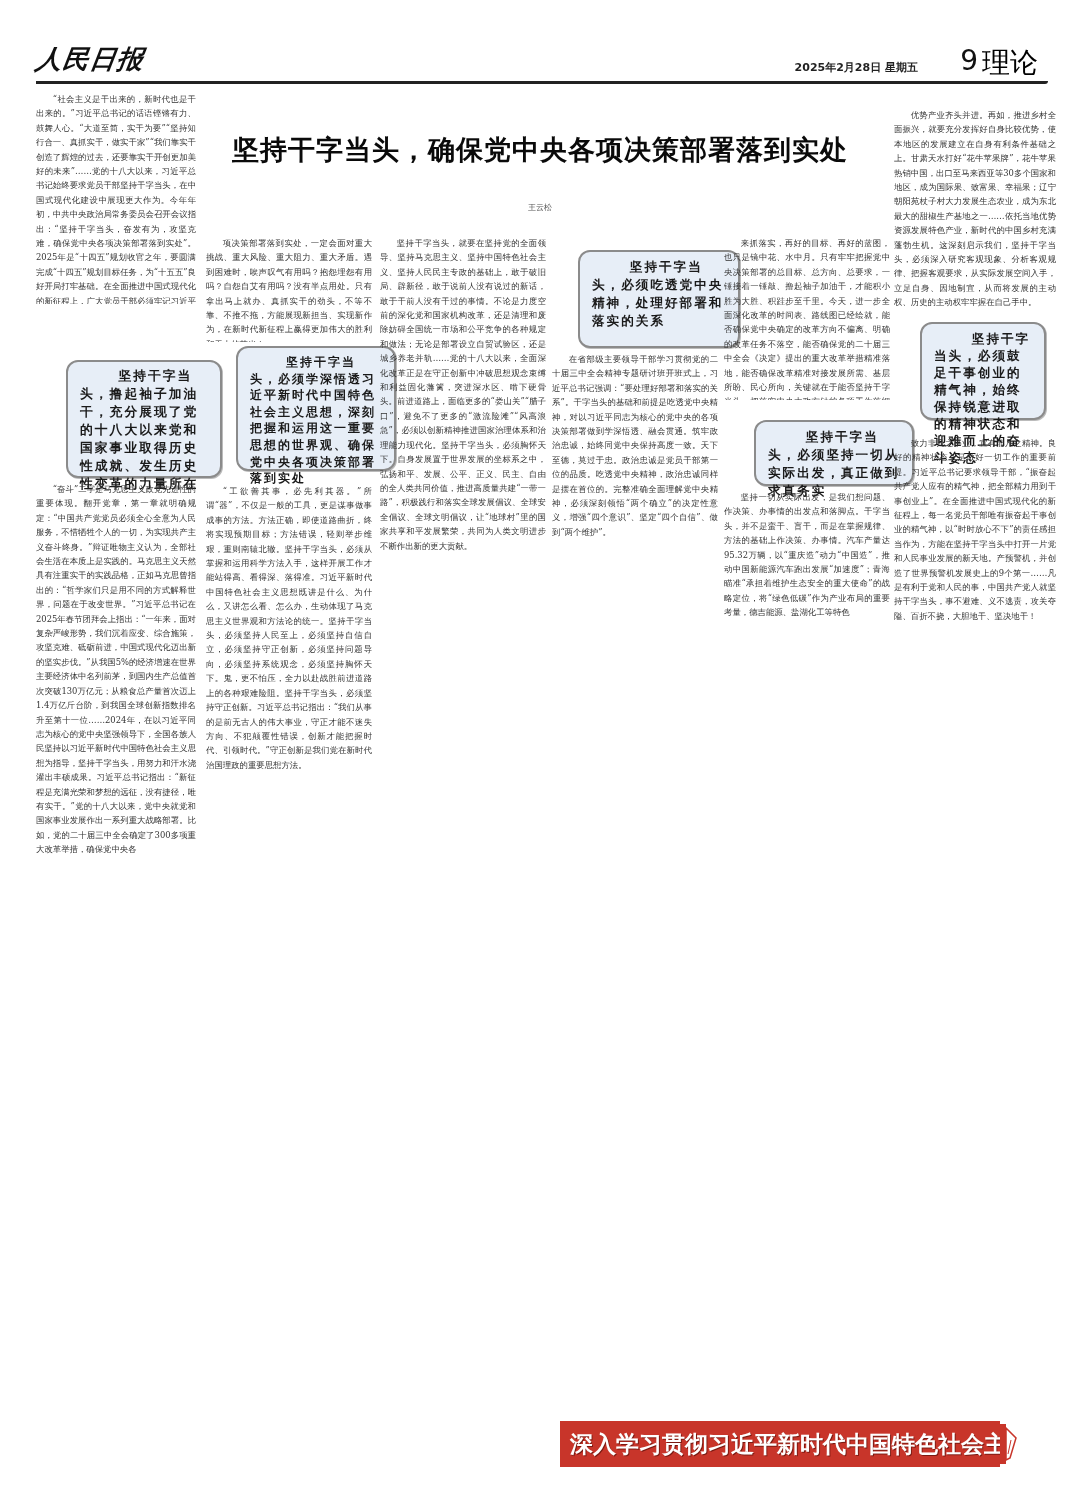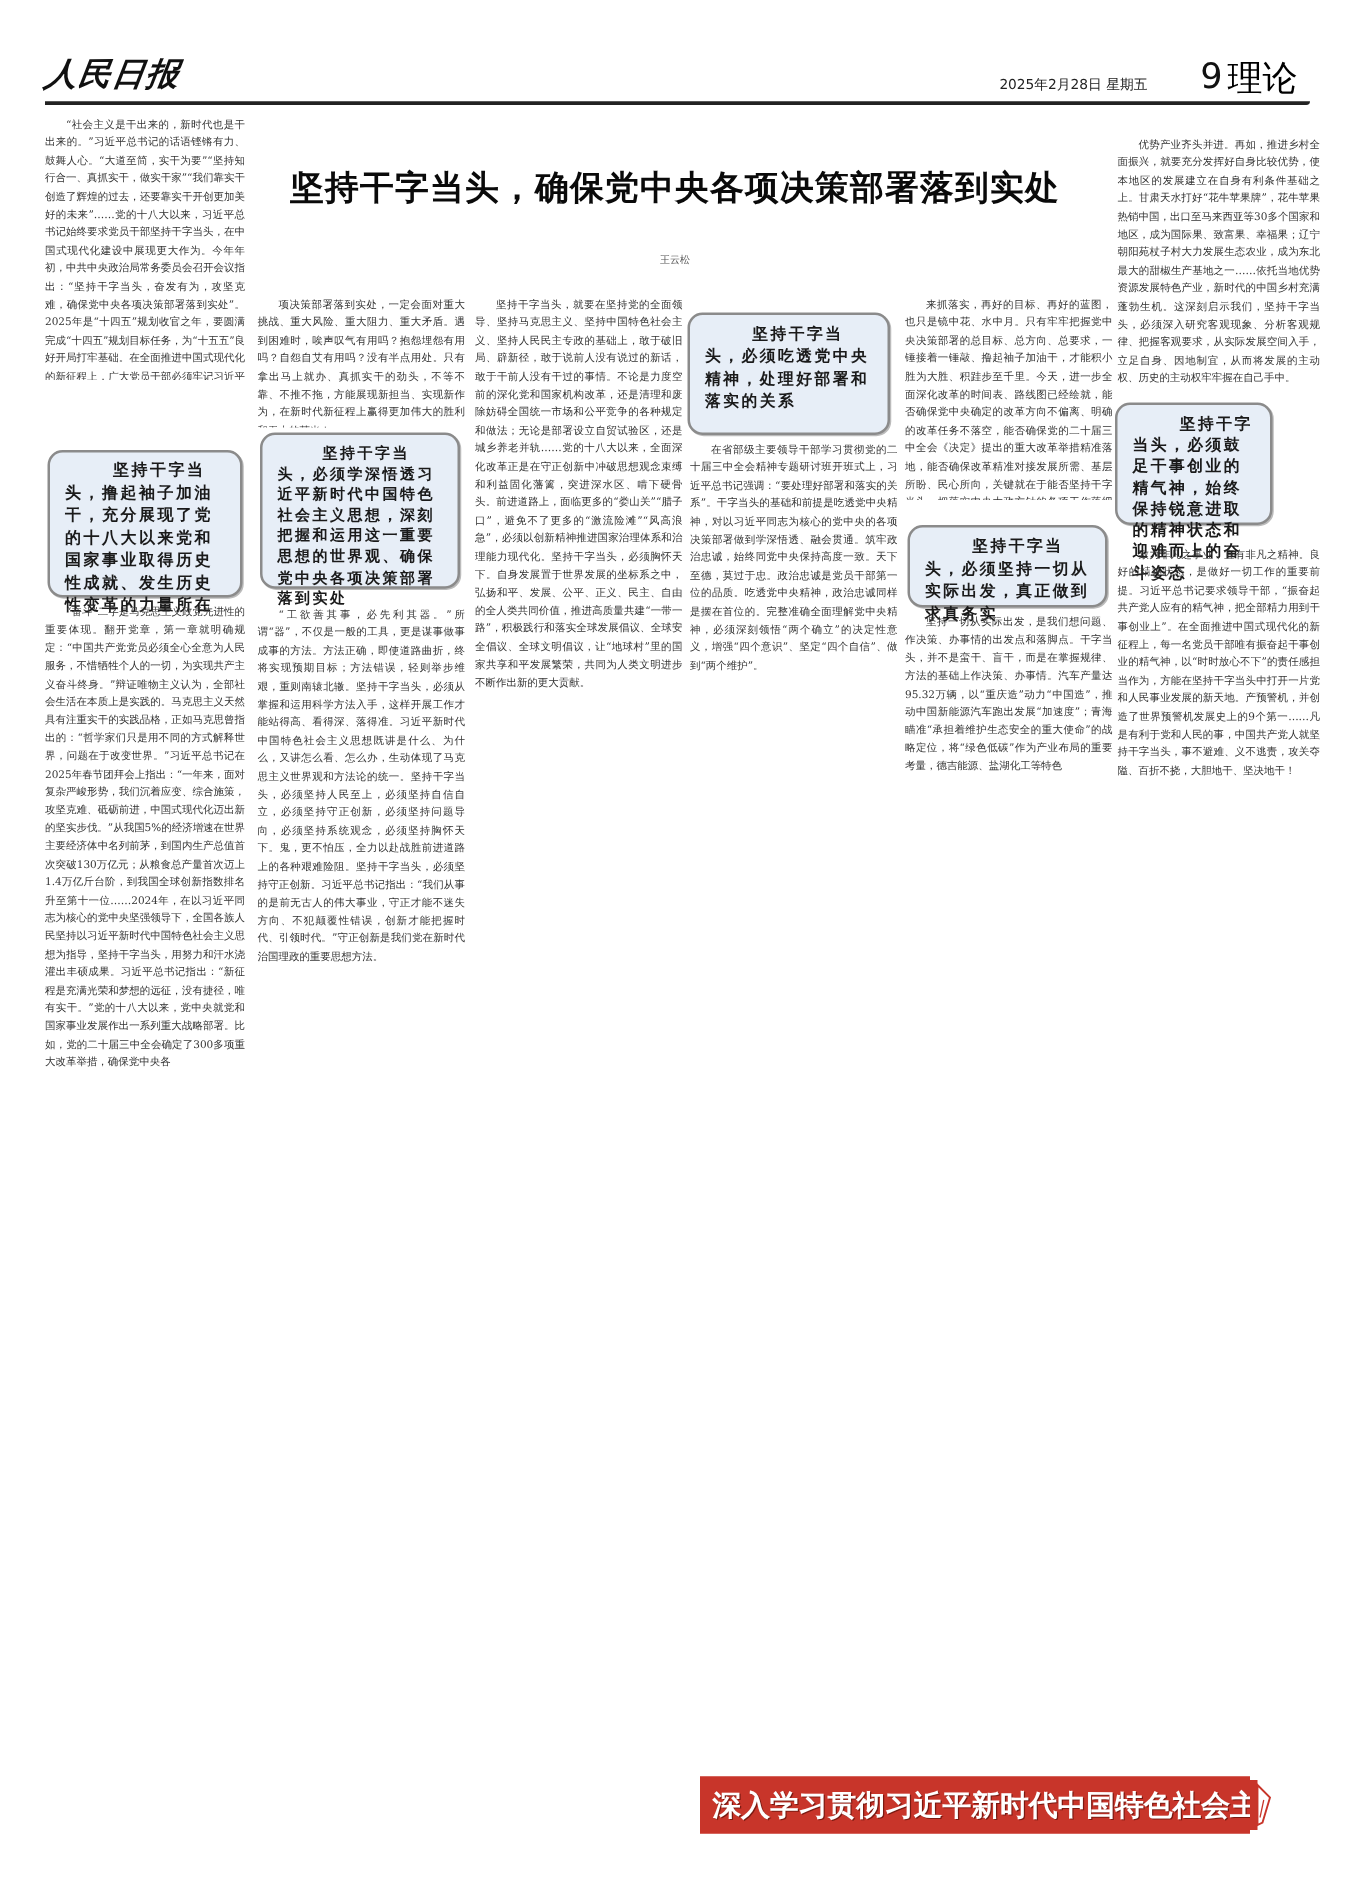--- a/index.html
+++ b/index.html
@@ -1,32 +1,32 @@
 <!DOCTYPE html>
 <html><head>
 <meta charset="utf-8">
 <style>
   * { box-sizing: border-box; margin: 0; padding: 0; }
   html, body { width: 1080px; height: 1504px; background: #ffffff; overflow: hidden; }
   body { position: relative; font-family: "DejaVu Serif", "Liberation Serif", serif; color: #2a2a2a; }
 
   .masthead { position: absolute; left: 36px; top: 42px; width: 1012px; height: 40px; }
   .masthead .logo { position: absolute; left: 0; top: 0; font-family: "DejaVu Serif", serif; font-style: italic; font-weight: bold; font-size: 26px; letter-spacing: 1px; color: #111; transform: skewX(-8deg); }
-  .masthead .date { position: absolute; right: 130px; top: 18px; font-family: "DejaVu Sans", sans-serif; font-size: 11px; color: #222; }
+  .masthead .date { position: absolute; right: 130px; top: 18px; font-family: "DejaVu Sans", sans-serif; font-size: 11px; color: #222; font-weight: bold; }
   .masthead .pageno { position: absolute; right: 70px; top: 2px; font-family: "DejaVu Sans", sans-serif; font-size: 28px; color: #111; }
   .masthead .section { position: absolute; right: 10px; top: 2px; font-family: "DejaVu Sans", sans-serif; font-size: 28px; color: #000000; }
   .masthead .rule { position: absolute; left: 0; right: 0; bottom: -2px; height: 3px; background: #222; border-bottom-right-radius: 8px; }
 
   .headline { position: absolute; left: 220px; top: 132px; width: 640px; text-align: center; font-family: "DejaVu Sans", sans-serif; font-weight: bold; font-size: 27px; letter-spacing: 1px; color: #0a0a0a; }
   .byline { position: absolute; left: 500px; top: 202px; width: 80px; text-align: center; font-size: 8px; color: #555; }
 
   .col { position: absolute; font-size: 8.4px; line-height: 14.4px; color: #333; text-align: justify; overflow: hidden; }
   .col p { text-indent: 2em; margin-bottom: 0; }
 
-  .pull { position: absolute; background: #e7eef7; border: 2px solid #8b8b8b; border-radius: 12px; padding: 6px 12px; font-family: "DejaVu Sans", sans-serif; font-weight: bold; color: #1a1a1a; letter-spacing: 2px; box-shadow: 1px 1px 0 #bbb; }
+  .pull { position: absolute; background: #e7eef7; border: 2px solid #8b8b8b; border-radius: 12px; padding: 6px 12px; font-family: "DejaVu Sans", sans-serif; font-weight: bold; color: #1a1a1a; letter-spacing: 2px; box-shadow: 1px 1px 0 #bbb; margin-left: 28px; }
   .pull span { display: block; text-indent: 3em; }
 
   .banner { position: absolute; left: 560px; top: 1421px; width: 440px; height: 46px; background: #c8352a; color: #fff; font-family: "DejaVu Sans", sans-serif; font-size: 23px; font-weight: bold; padding: 8px 10px; white-space: nowrap; overflow: hidden; text-shadow: 1px 1px 0 #7a1a12; }
   .banner-pen { position: absolute; left: 1000px; top: 1424px; width: 20px; height: 40px; }
 </style>
 </head>
 <body>
 
 <div class="masthead">
   <div class="logo">人民日报</div>

